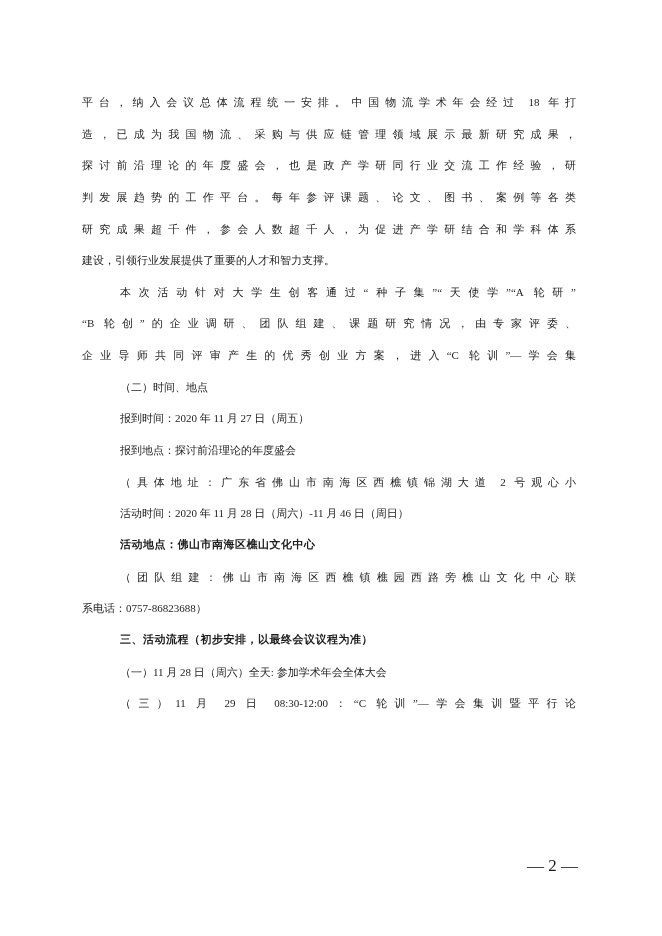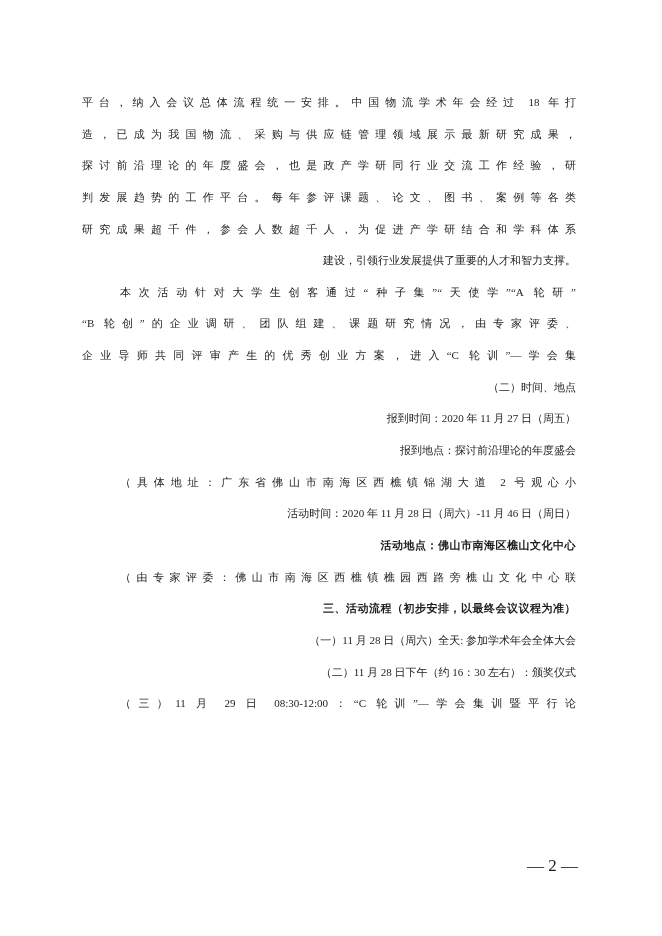--- a/index.html
+++ b/index.html
@@ -26,36 +26,36 @@
     position: absolute;
     left: 82px;
     top: 87px;
     width: 494px;
     font-size: 11px;
     line-height: 31.65px;
   }
   .line {
     height: 31.65px;
     white-space: nowrap;
-    text-align: right;
+    text-align: left;
   }
   
   .line.j {
     text-align: justify;
     text-align-last: justify;
     text-justify: inter-character;
   }
   
   .line.i {
     padding-left: 38px;
   }
   
   .line.b {
     font-weight: 700;
-    font-family: Liberation Sans, sans-serif;
+    font-family: Liberation Mono, monospace;
     letter-spacing: 0.5px;
   }
   .pagenum {
     position: absolute;
     top: 855px;
     right: 84px;
     font-size: 17px;
     line-height: 22px;
     color: #1d1d1d;
   }
@@ -73,20 +73,20 @@
     <div class="line">建设，引领行业发展提供了重要的人才和智力支撑。</div>
     <div class="line i j">本次活动针对大学生创客通过“种子集”“天使学”“A 轮研”</div>
     <div class="line j">“B 轮创”的企业调研、团队组建、课题研究情况，由专家评委、</div>
     <div class="line j">企业导师共同评审产生的优秀创业方案，进入“C 轮训”—学会集</div>
     <div class="line i">（二）时间、地点</div>
     <div class="line i">报到时间：2020 年 11 月 27 日（周五）</div>
     <div class="line i">报到地点：探讨前沿理论的年度盛会</div>
     <div class="line i j">（具体地址：广东省佛山市南海区西樵镇锦湖大道 2 号观心小</div>
     <div class="line i">活动时间：2020 年 11 月 28 日（周六）-11 月 46 日（周日）</div>
     <div class="line i b">活动地点：佛山市南海区樵山文化中心</div>
-    <div class="line i j">（由专家评委：佛山市南海区西樵镇樵园西路旁樵山文化中心联</div>
+    <div class="line i j">（团队组建：佛山市南海区西樵镇樵园西路旁樵山文化中心联</div>
+    <div class="line">系电话：0757-86823688）</div>
     <div class="line i b">三、活动流程（初步安排，以最终会议议程为准）</div>
     <div class="line i">（一）11 月 28 日（周六）全天: 参加学术年会全体大会</div>
-    <div class="line i">（二）11 月 28 日下午（约 16：30 左右）：颁奖仪式</div>
     <div class="line i j">（三）11 月 29 日 08:30-12:00：“C 轮训”—学会集训暨平行论</div>
   </div>
   <div class="pagenum">— 2 —</div>
 </div>
 
 </body></html>

